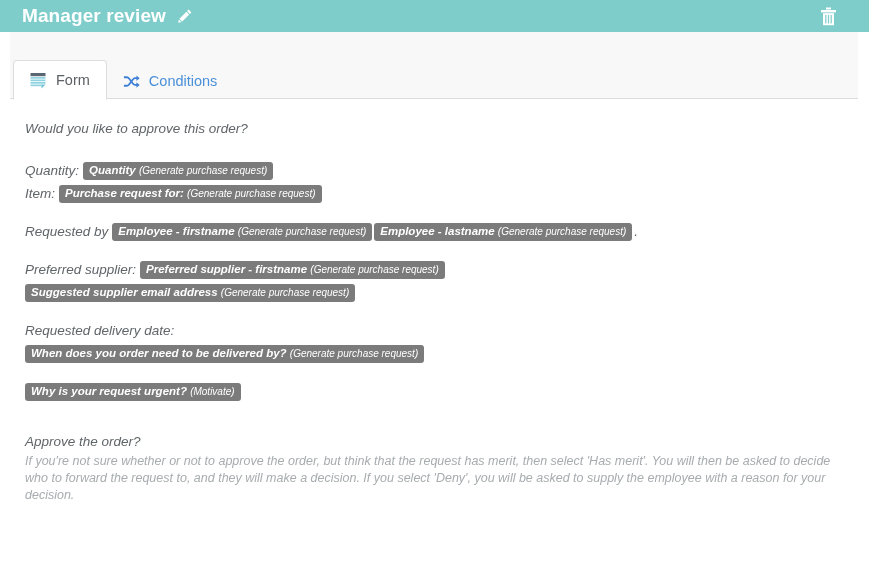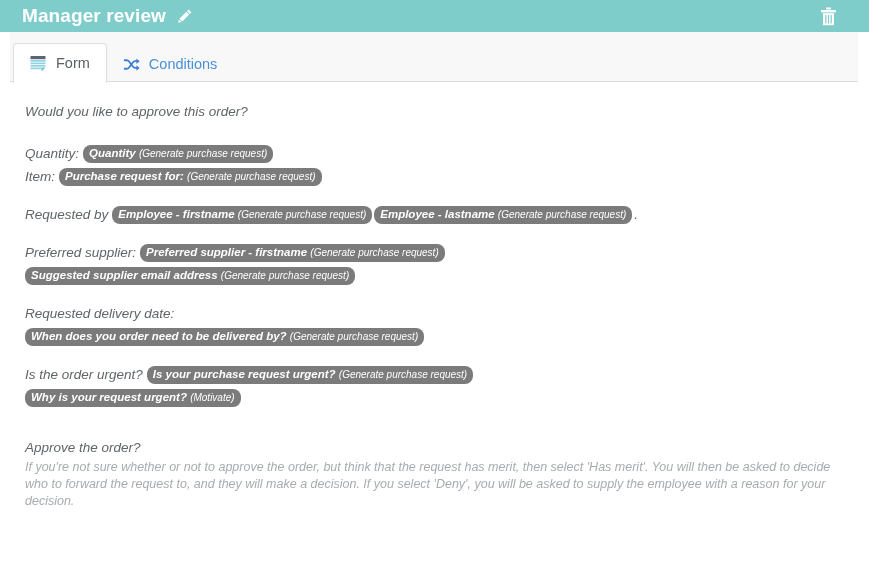--- a/index.html
+++ b/index.html
@@ -41,21 +41,21 @@
   .trash-icon {
     display: inline-flex;
     align-items: center;
     cursor: pointer;
     margin-right: 16px;
   }
 
   
   .tabstrip {
     position: relative;
-    height: 50px;
+    height: 67px;
     background: #ffffff;
     padding-left: 10px;
     box-sizing: border-box;
   }
   .tabstrip-bg {
     position: absolute;
     left: 10px;
     right: 11px;
     top: 0;
     bottom: 0;
@@ -114,21 +114,21 @@
   }
   .field-label {
     font-size: 13.5px;
     color: #5f6568;
     margin-right: 4px;
   }
   .chip {
     display: inline-block;
     background: #7b7b7b;
     color: #ffffff;
-    border-radius: 8px;
+    border-radius: 3px;
     padding: 2px 6px 3px 6px;
     font-size: 11.5px;
     font-weight: bold;
     line-height: 13px;
     vertical-align: 1px;
     white-space: nowrap;
     cursor: pointer;
     margin-right: 2px;
   }
   .chip .src {
@@ -243,23 +243,20 @@
     <div class="field-line">
       <span class="field-label">Requested delivery date:</span>
     </div>
     <div class="field-line">
       <span class="chip"><span>When does you order need to be delivered by?</span> <span class="src">(Generate purchase request)</span></span>
     </div>
   </div>
 
   <div class="field-block">
     <div class="field-line">
-      <span class="field-label">Is the order urgent?</span><span class="chip"><span>Is your purchase request urgent?</span> <span class="src">(Generate purchase request)</span></span>
-    </div>
-    <div class="field-line">
       <span class="chip"><span>Why is your request urgent?</span> <span class="src">(Motivate)</span></span>
     </div>
   </div>
 
   <div class="approve-block">
     <div class="approve-title">Approve the order?</div>
     <div class="approve-desc">If you're not sure whether or not to approve the order, but think that the request has merit, then select 'Has merit'. You will then be asked to decide who to forward the request to, and they will make a decision. If you select 'Deny', you will be asked to supply the employee with a reason for your decision.</div>
 
   </div>
 

